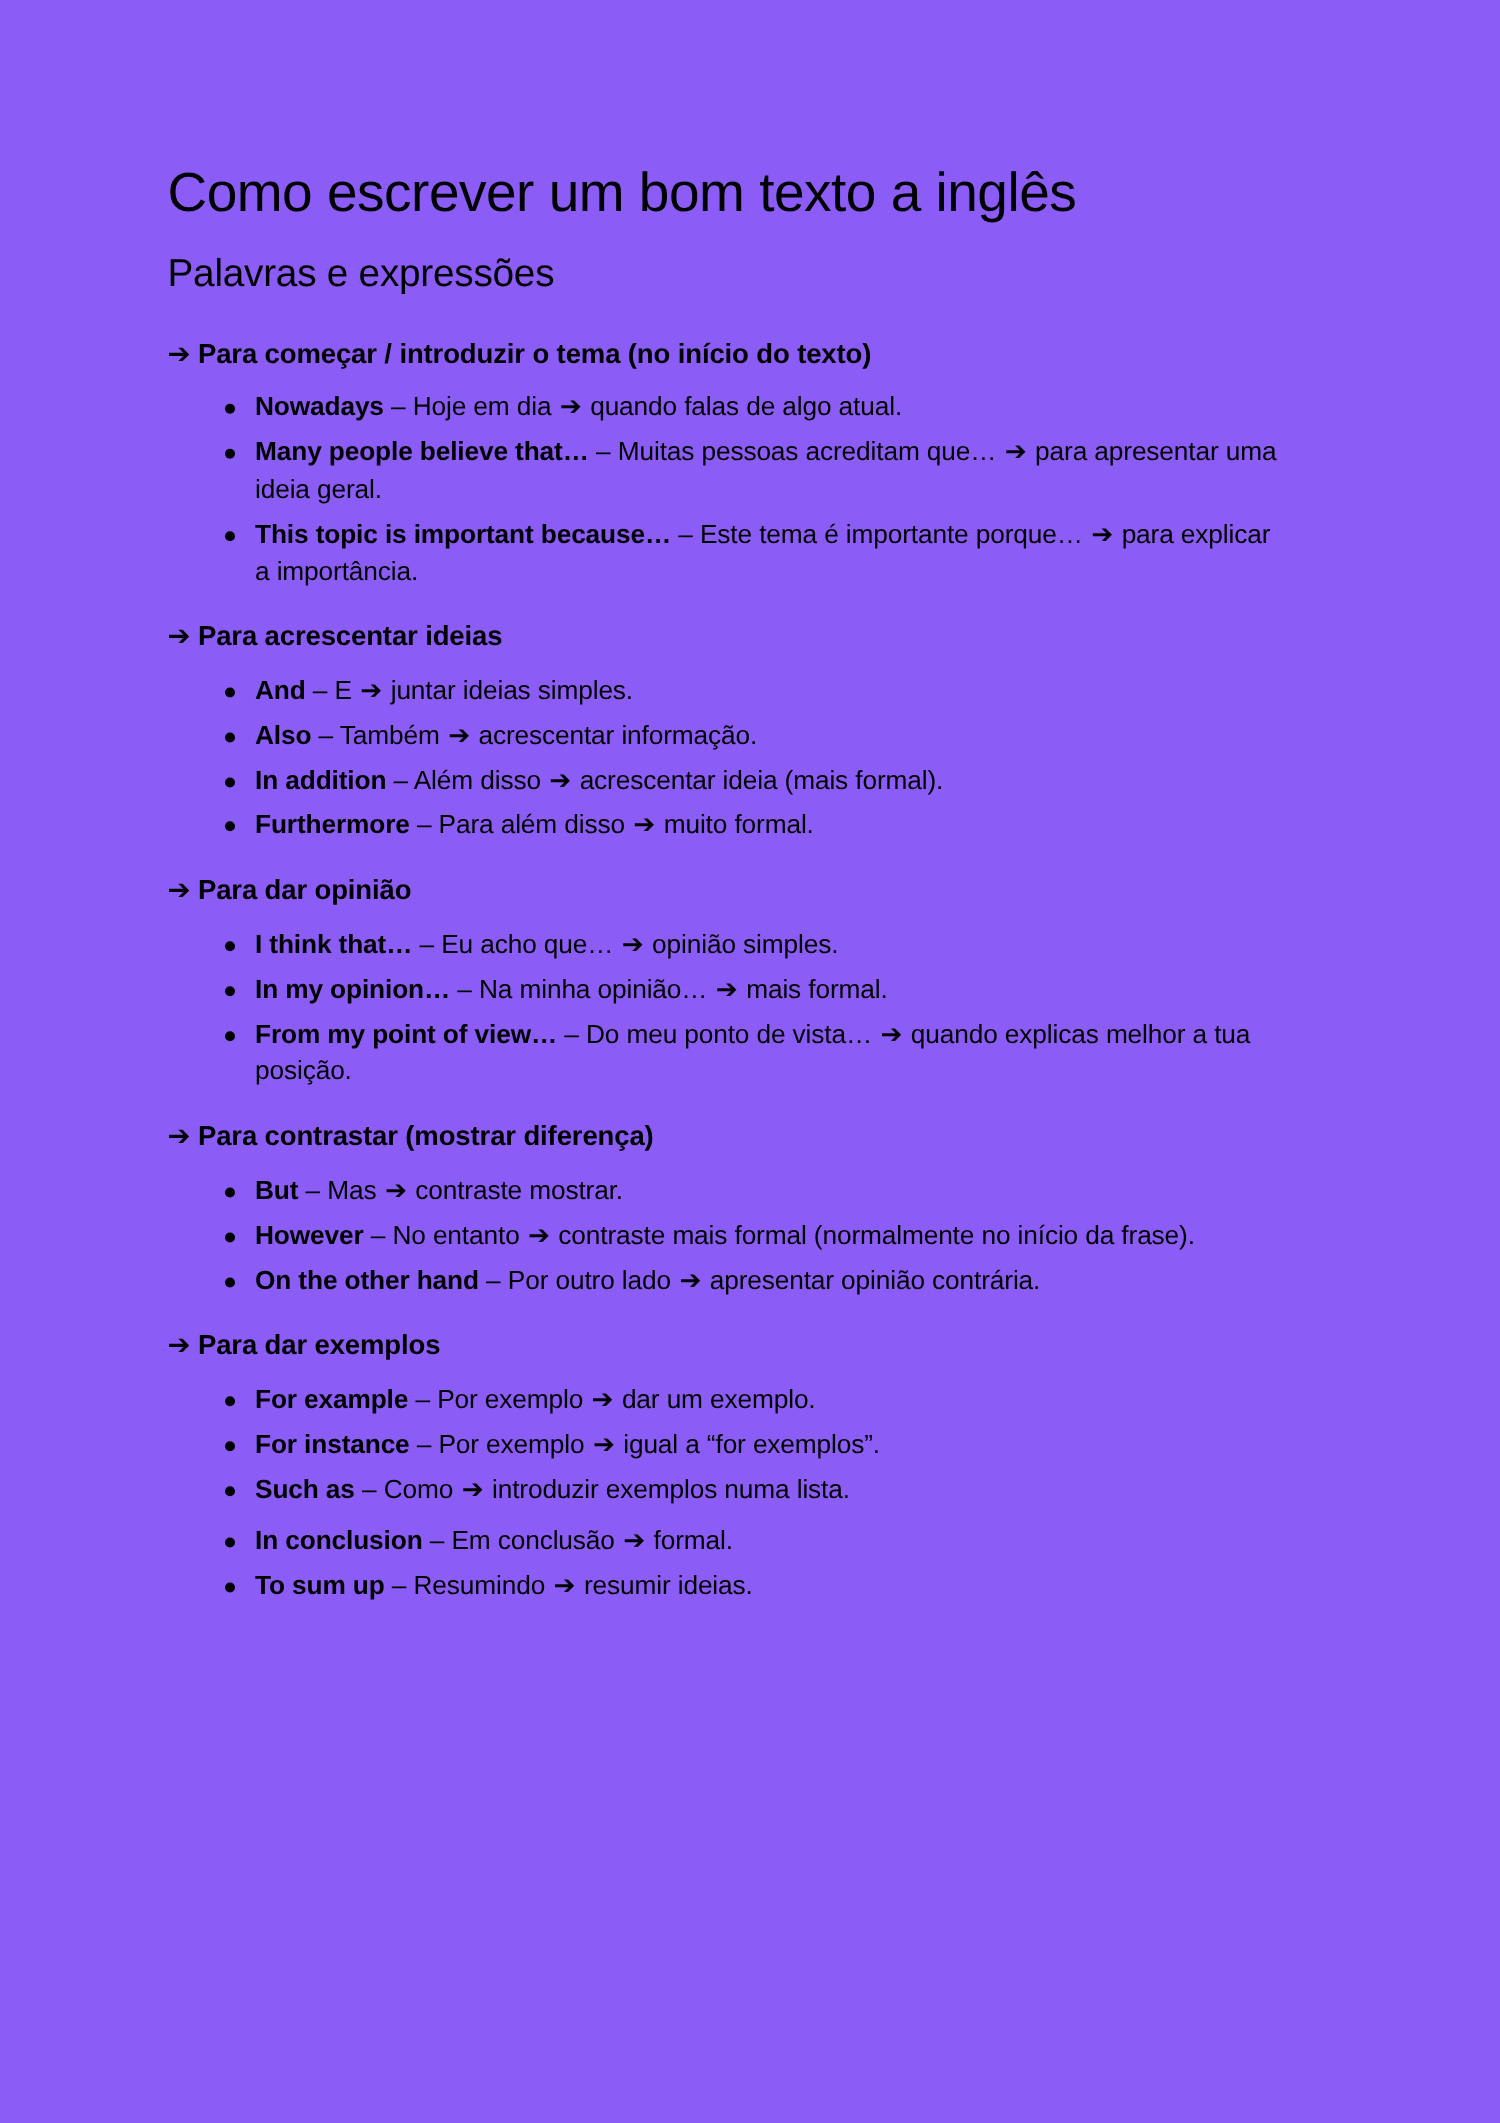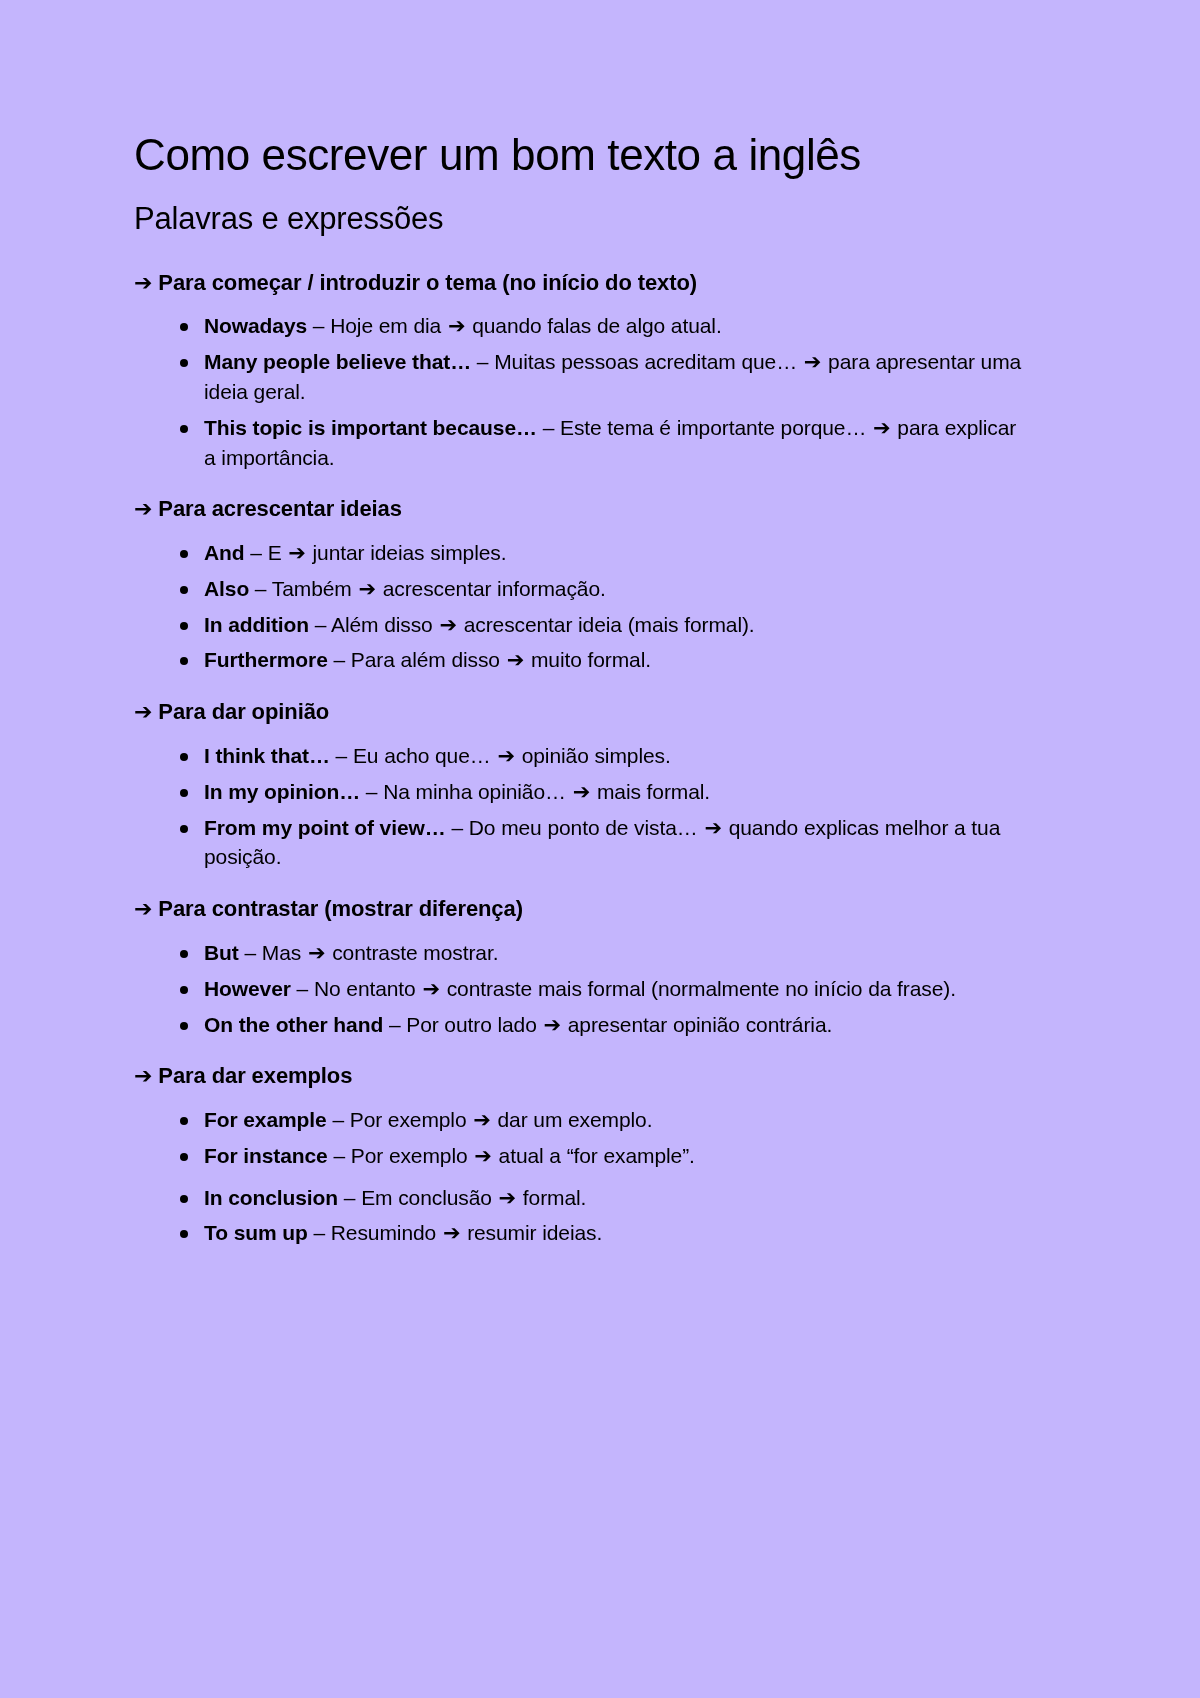--- a/index.html
+++ b/index.html
@@ -13,21 +13,21 @@
     min-height: 1698px;
     font-family: "Liberation Sans", "DejaVu Sans", sans-serif;
     color: #000000;
     -webkit-font-smoothing: antialiased;
   }
   .page {
     width: 1200px;
     min-height: 1698px;
     box-sizing: border-box;
     padding: 128px 160px 60px 134px;
-    background: #c4b5fd;
+    background: #8b5cf6;
   }
 
   .doc-title {
     font-size: 44px;
     font-weight: 400;
     line-height: 1.24;
     letter-spacing: -0.4px;
     margin: 0 0 16px 0;
     max-width: 740px;
   }
@@ -137,21 +137,22 @@
         <ul class="bullets">
           <li><span class="term">But</span> <span class="dash">–</span> <span class="gloss">Mas</span> <span class="inline-arrow">➔</span> <span class="note">contraste mostrar.</span></li>
           <li><span class="term">However</span> <span class="dash">–</span> <span class="gloss">No entanto</span> <span class="inline-arrow">➔</span> <span class="note">contraste mais formal (normalmente no início da frase).</span></li>
           <li><span class="term">On the other hand</span> <span class="dash">–</span> <span class="gloss">Por outro lado</span> <span class="inline-arrow">➔</span> <span class="note">apresentar opinião contrária.</span></li>
         </ul>
       </section>
       <section class="section">
         <h3 class="section-heading"><span class="arrow">➔</span><span>Para dar exemplos</span></h3>
         <ul class="bullets">
           <li><span class="term">For example</span> <span class="dash">–</span> <span class="gloss">Por exemplo</span> <span class="inline-arrow">➔</span> <span class="note">dar um exemplo.</span></li>
-          <li><span class="term">For instance</span> <span class="dash">–</span> <span class="gloss">Por exemplo</span> <span class="inline-arrow">➔</span> <span class="note">atual a “for example”.</span></li>
+          <li><span class="term">For instance</span> <span class="dash">–</span> <span class="gloss">Por exemplo</span> <span class="inline-arrow">➔</span> <span class="note">igual a “for exemplos”.</span></li>
+          <li><span class="term">Such as</span> <span class="dash">–</span> <span class="gloss">Como</span> <span class="inline-arrow">➔</span> <span class="note">introduzir exemplos numa lista.</span></li>
         </ul>
       </section>
       <section class="section">
         <ul class="bullets">
           <li><span class="term">In conclusion</span> <span class="dash">–</span> <span class="gloss">Em conclusão</span> <span class="inline-arrow">➔</span> <span class="note">formal.</span></li>
           <li><span class="term">To sum up</span> <span class="dash">–</span> <span class="gloss">Resumindo</span> <span class="inline-arrow">➔</span> <span class="note">resumir ideias.</span></li>
         </ul>
       </section>
     </div>
 

